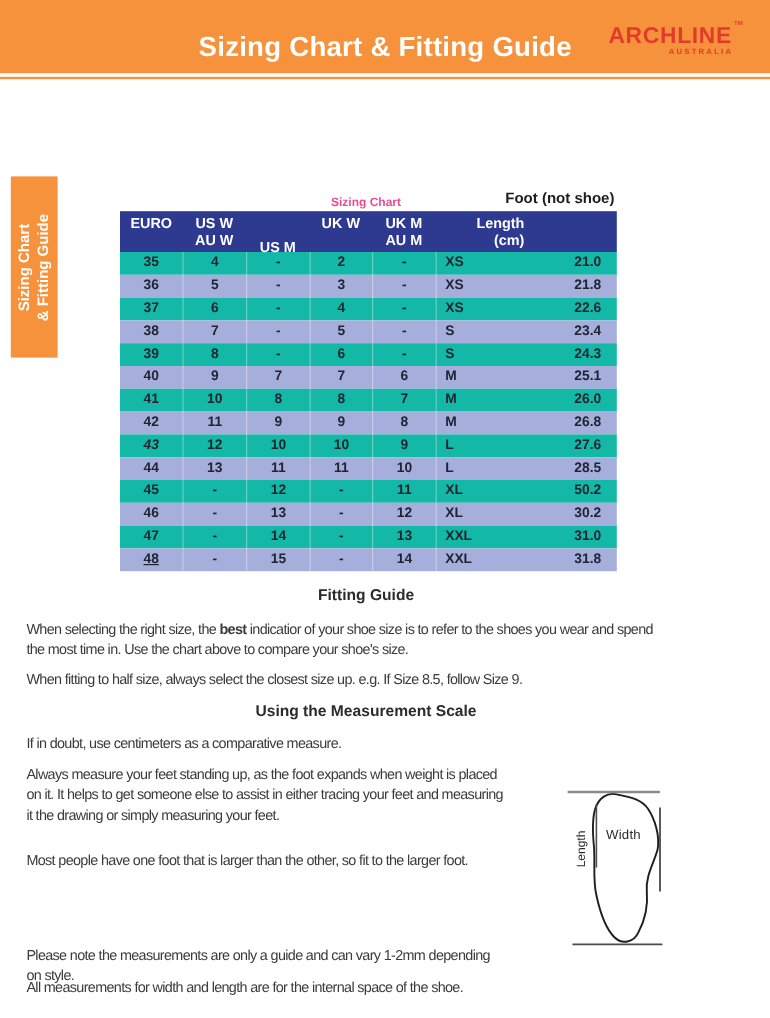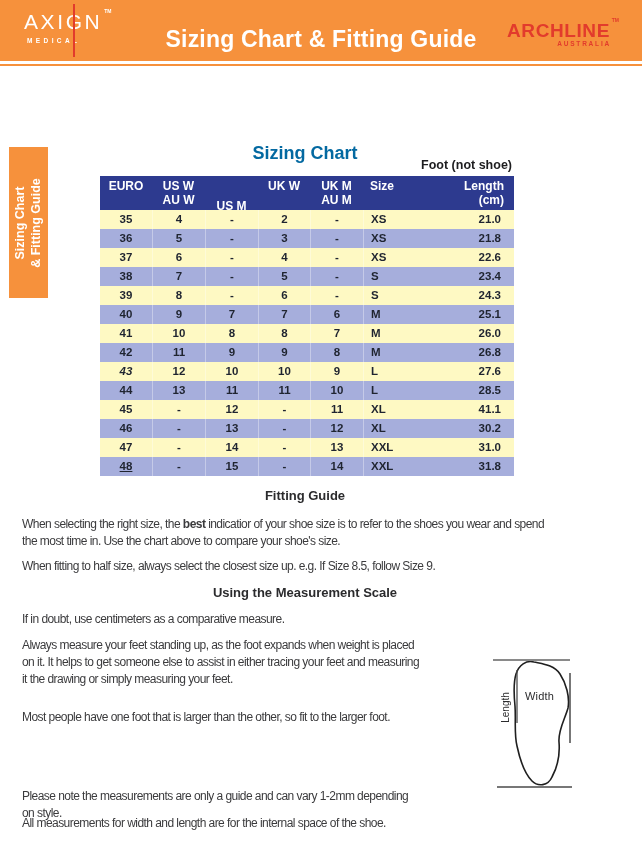--- a/index.html
+++ b/index.html
@@ -21,31 +21,31 @@
   .archline { position:absolute; left:507px; top:21px; width:104px; color:#E23B2C; }
   .arch-name { font-size:19px; font-weight:700; letter-spacing:0.6px; line-height:19px; }
   .arch-tm { position:absolute; right:-8px; top:-4px; font-size:5px; font-weight:700; }
   .arch-sub { position:absolute; right:0px; top:19px; font-size:6.5px; font-weight:700; letter-spacing:1.8px; }
   
   .side-tab { position:absolute; left:9px; top:147px; width:39px; height:151px; background:#F6913C; }
   .side-tab-text { position:absolute; left:50%; top:50%; width:150px; height:34px;
     transform:translate(-50%,-50%) rotate(-90deg); color:#fff; font-weight:700;
     font-size:12.5px; line-height:16px; text-align:center; white-space:pre; }
   
-  .chart-title { position:absolute; left:0; top:143px; width:610px; text-align:center;
-    font-size:18px; font-weight:700; color:#0369a1; }
+  .chart-title { position:absolute; left:0; top:164px; width:610px; text-align:center;
+    font-size:10px; font-weight:700; color:#ec4899; }
   .foot-note { position:absolute; left:398px; top:158px; width:114px; text-align:right;
     font-size:12.5px; font-weight:700; color:#1D1D1F; }
   
   .sizing-table { position:absolute; left:100px; top:176px; width:414px; }
   .thead { display:flex; background:#2D3A8F; height:34px; }
   .th { color:#fff; font-weight:700; font-size:12px; line-height:13.5px; padding-top:4px;
     text-align:center; white-space:pre; }
   .trow { display:flex; height:19px; }
-  .trow.odd  { background:#fef9c3; }
+  .trow.odd  { background:#14b8a6; }
   .trow.even { background:#A6AEDC; }
   .td { font-weight:700; font-size:11.5px; color:#1F2430; text-align:center; line-height:19px; }
   .td.sep { border-left:1px solid rgba(255,255,255,0.35); }
   .c-size  { text-align:left !important; padding-left:7px; }
   .c-len   { text-align:right !important; padding-right:13px; }
   .th.c-len { padding-right:10px; }
   
   .sec-heading { position:absolute; left:0; width:610px; text-align:center;
     font-size:13px; font-weight:700; color:#2B2B2D; }
   .para { position:absolute; left:22px; font-size:12px; line-height:17px;
@@ -54,37 +54,31 @@
   #fg-heading { top:488px;text-align:center; }
   #fg-p1 { top:516px; }
   #fg-p2 { top:558px; }
   #ms-heading { top:585px; }
   #ms-p1 { top:611px; }
   #ms-p2 { top:637px; }
   #ms-p3 { top:709px; }
   #ms-p4 { top:775px;margin-top:40px; }
   #ms-p5 { top:788px; }
   
-  .foot-diagram { position:absolute; left:488px; top:646px; width:152px; height:148px; }
+  .foot-diagram { position:absolute; left:468px; top:646px; width:152px; height:148px; }
   .foot-diagram svg { position:absolute; left:0; top:0; }
   .width-label { position:absolute; left:37px; top:44px; font-size:11px; color:#2B2B2D;
     letter-spacing:0.2px; }
   .length-label { position:absolute; left:-2px; top:56px; width:38px; text-align:center;
     font-size:10px; color:#2B2B2D; transform:rotate(-90deg); }
 </style>
 </head>
 <body>
 
 <div class="header">
-  <div class="axign">
-    <div class="axign-name">AXIGN</div>
-    <span class="axign-tm">TM</span>
-    <div class="axign-sub">MEDICAL</div>
-    <div class="axign-line"></div>
-  </div>
   <div class="page-title">Sizing Chart &amp; Fitting Guide</div>
   <div class="archline">
     <div class="arch-name">ARCHLINE</div>
     <span class="arch-tm">TM</span>
     <div class="arch-sub">AUSTRALIA</div>
   </div>
 </div>
 <div class="header-rule"></div>
 
 <div class="side-tab">
@@ -96,21 +90,20 @@
 <div class="foot-note">Foot (not shoe)</div>
 <div class="sizing-table" id="sizing-table">
     <div class="thead">
       <div class="th" style="width: 52px;">EURO</div>
       <div class="th" style="width: 53px;">US W
 AU W</div>
       <div class="th" style="width: 53px; margin-top: 20px;">US M</div>
       <div class="th" style="width: 52px;">UK W</div>
       <div class="th" style="width: 53px;">UK M
 AU M</div>
-      <div class="th c-size" style="width: 67px;">Size</div>
       <div class="th c-len" style="width: 84px;">Length
 (cm)</div>
     </div>
     <div class="trow odd">
       <div class="td" style="width: 52px;">35</div>
       <div class="td sep" style="width: 53px;">4</div>
       <div class="td sep" style="width: 53px;">-</div>
       <div class="td sep" style="width: 52px;">2</div>
       <div class="td sep" style="width: 53px;">-</div>
       <div class="td sep c-size" style="width: 67px;">XS</div>
@@ -197,21 +190,21 @@
       <div class="td sep c-size" style="width: 67px;">L</div>
       <div class="td c-len" style="width: 84px;">28.5</div>
     </div>
     <div class="trow odd">
       <div class="td" style="width: 52px;">45</div>
       <div class="td sep" style="width: 53px;">-</div>
       <div class="td sep" style="width: 53px;">12</div>
       <div class="td sep" style="width: 52px;">-</div>
       <div class="td sep" style="width: 53px;">11</div>
       <div class="td sep c-size" style="width: 67px;">XL</div>
-      <div class="td c-len" style="width: 84px;">41.1</div>
+      <div class="td c-len" style="width: 84px;">50.2</div>
     </div>
     <div class="trow even">
       <div class="td" style="width: 52px;">46</div>
       <div class="td sep" style="width: 53px;">-</div>
       <div class="td sep" style="width: 53px;">13</div>
       <div class="td sep" style="width: 52px;">-</div>
       <div class="td sep" style="width: 53px;">12</div>
       <div class="td sep c-size" style="width: 67px;">XL</div>
       <div class="td c-len" style="width: 84px;">30.2</div>
     </div>

